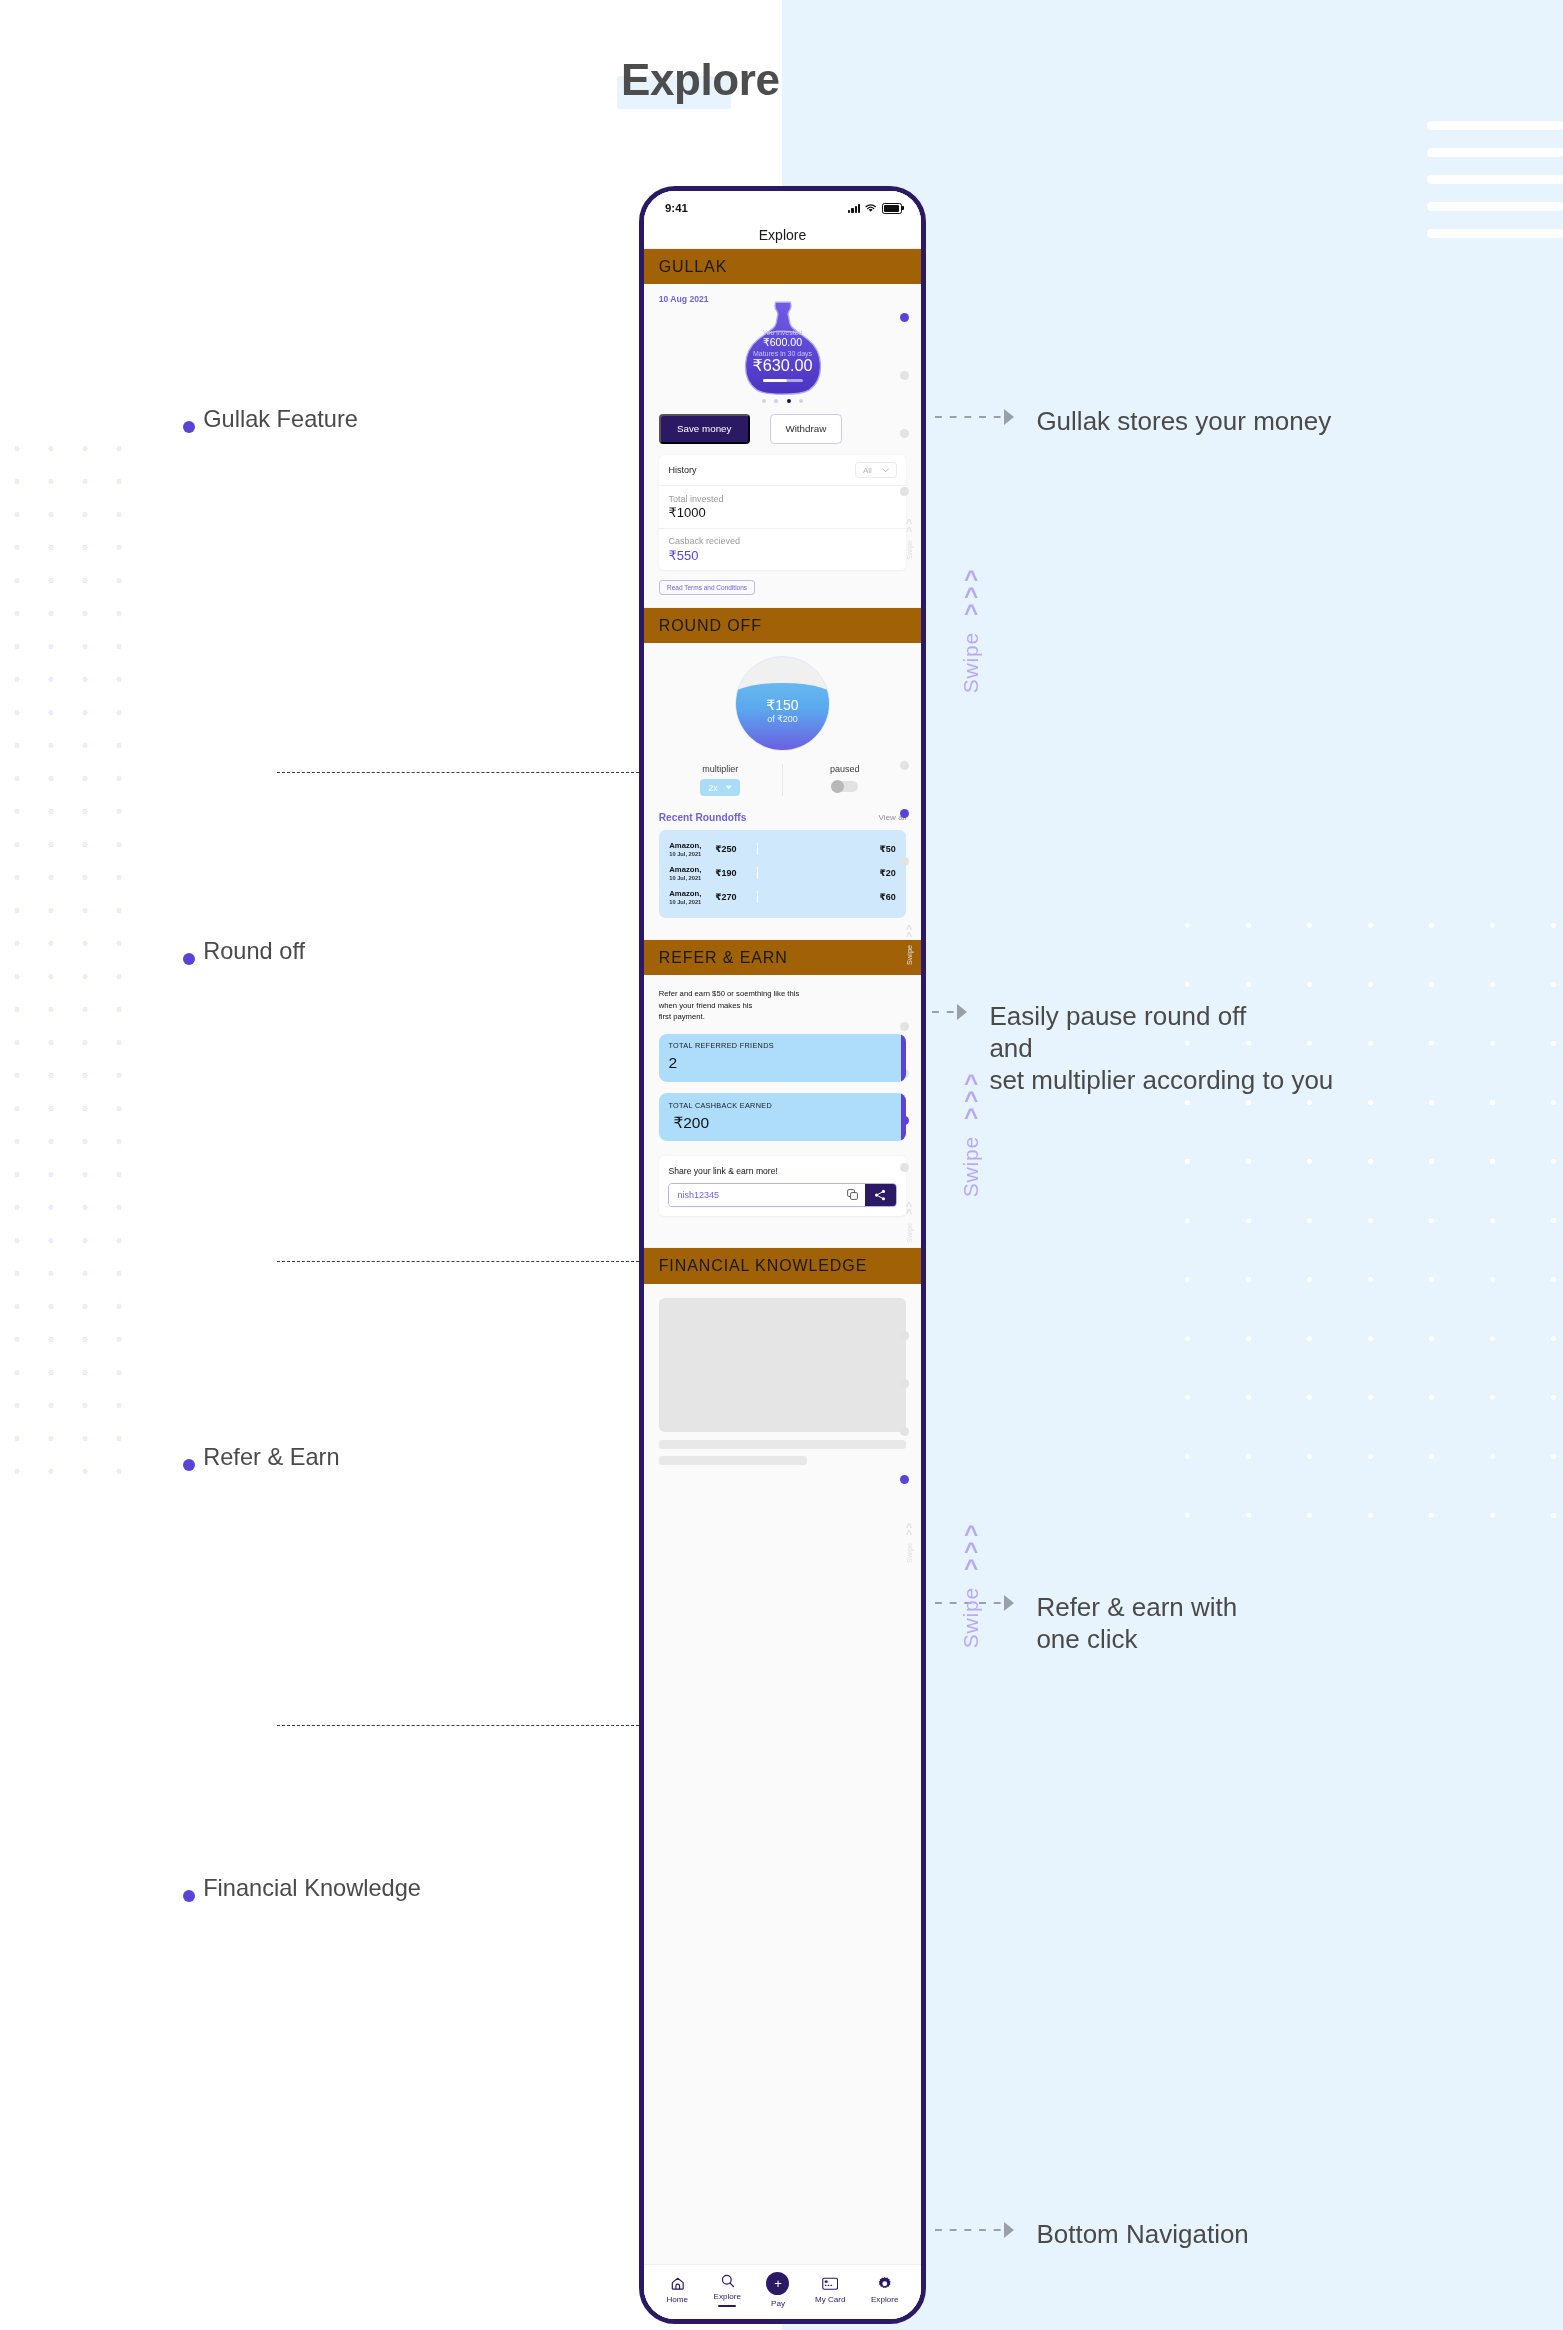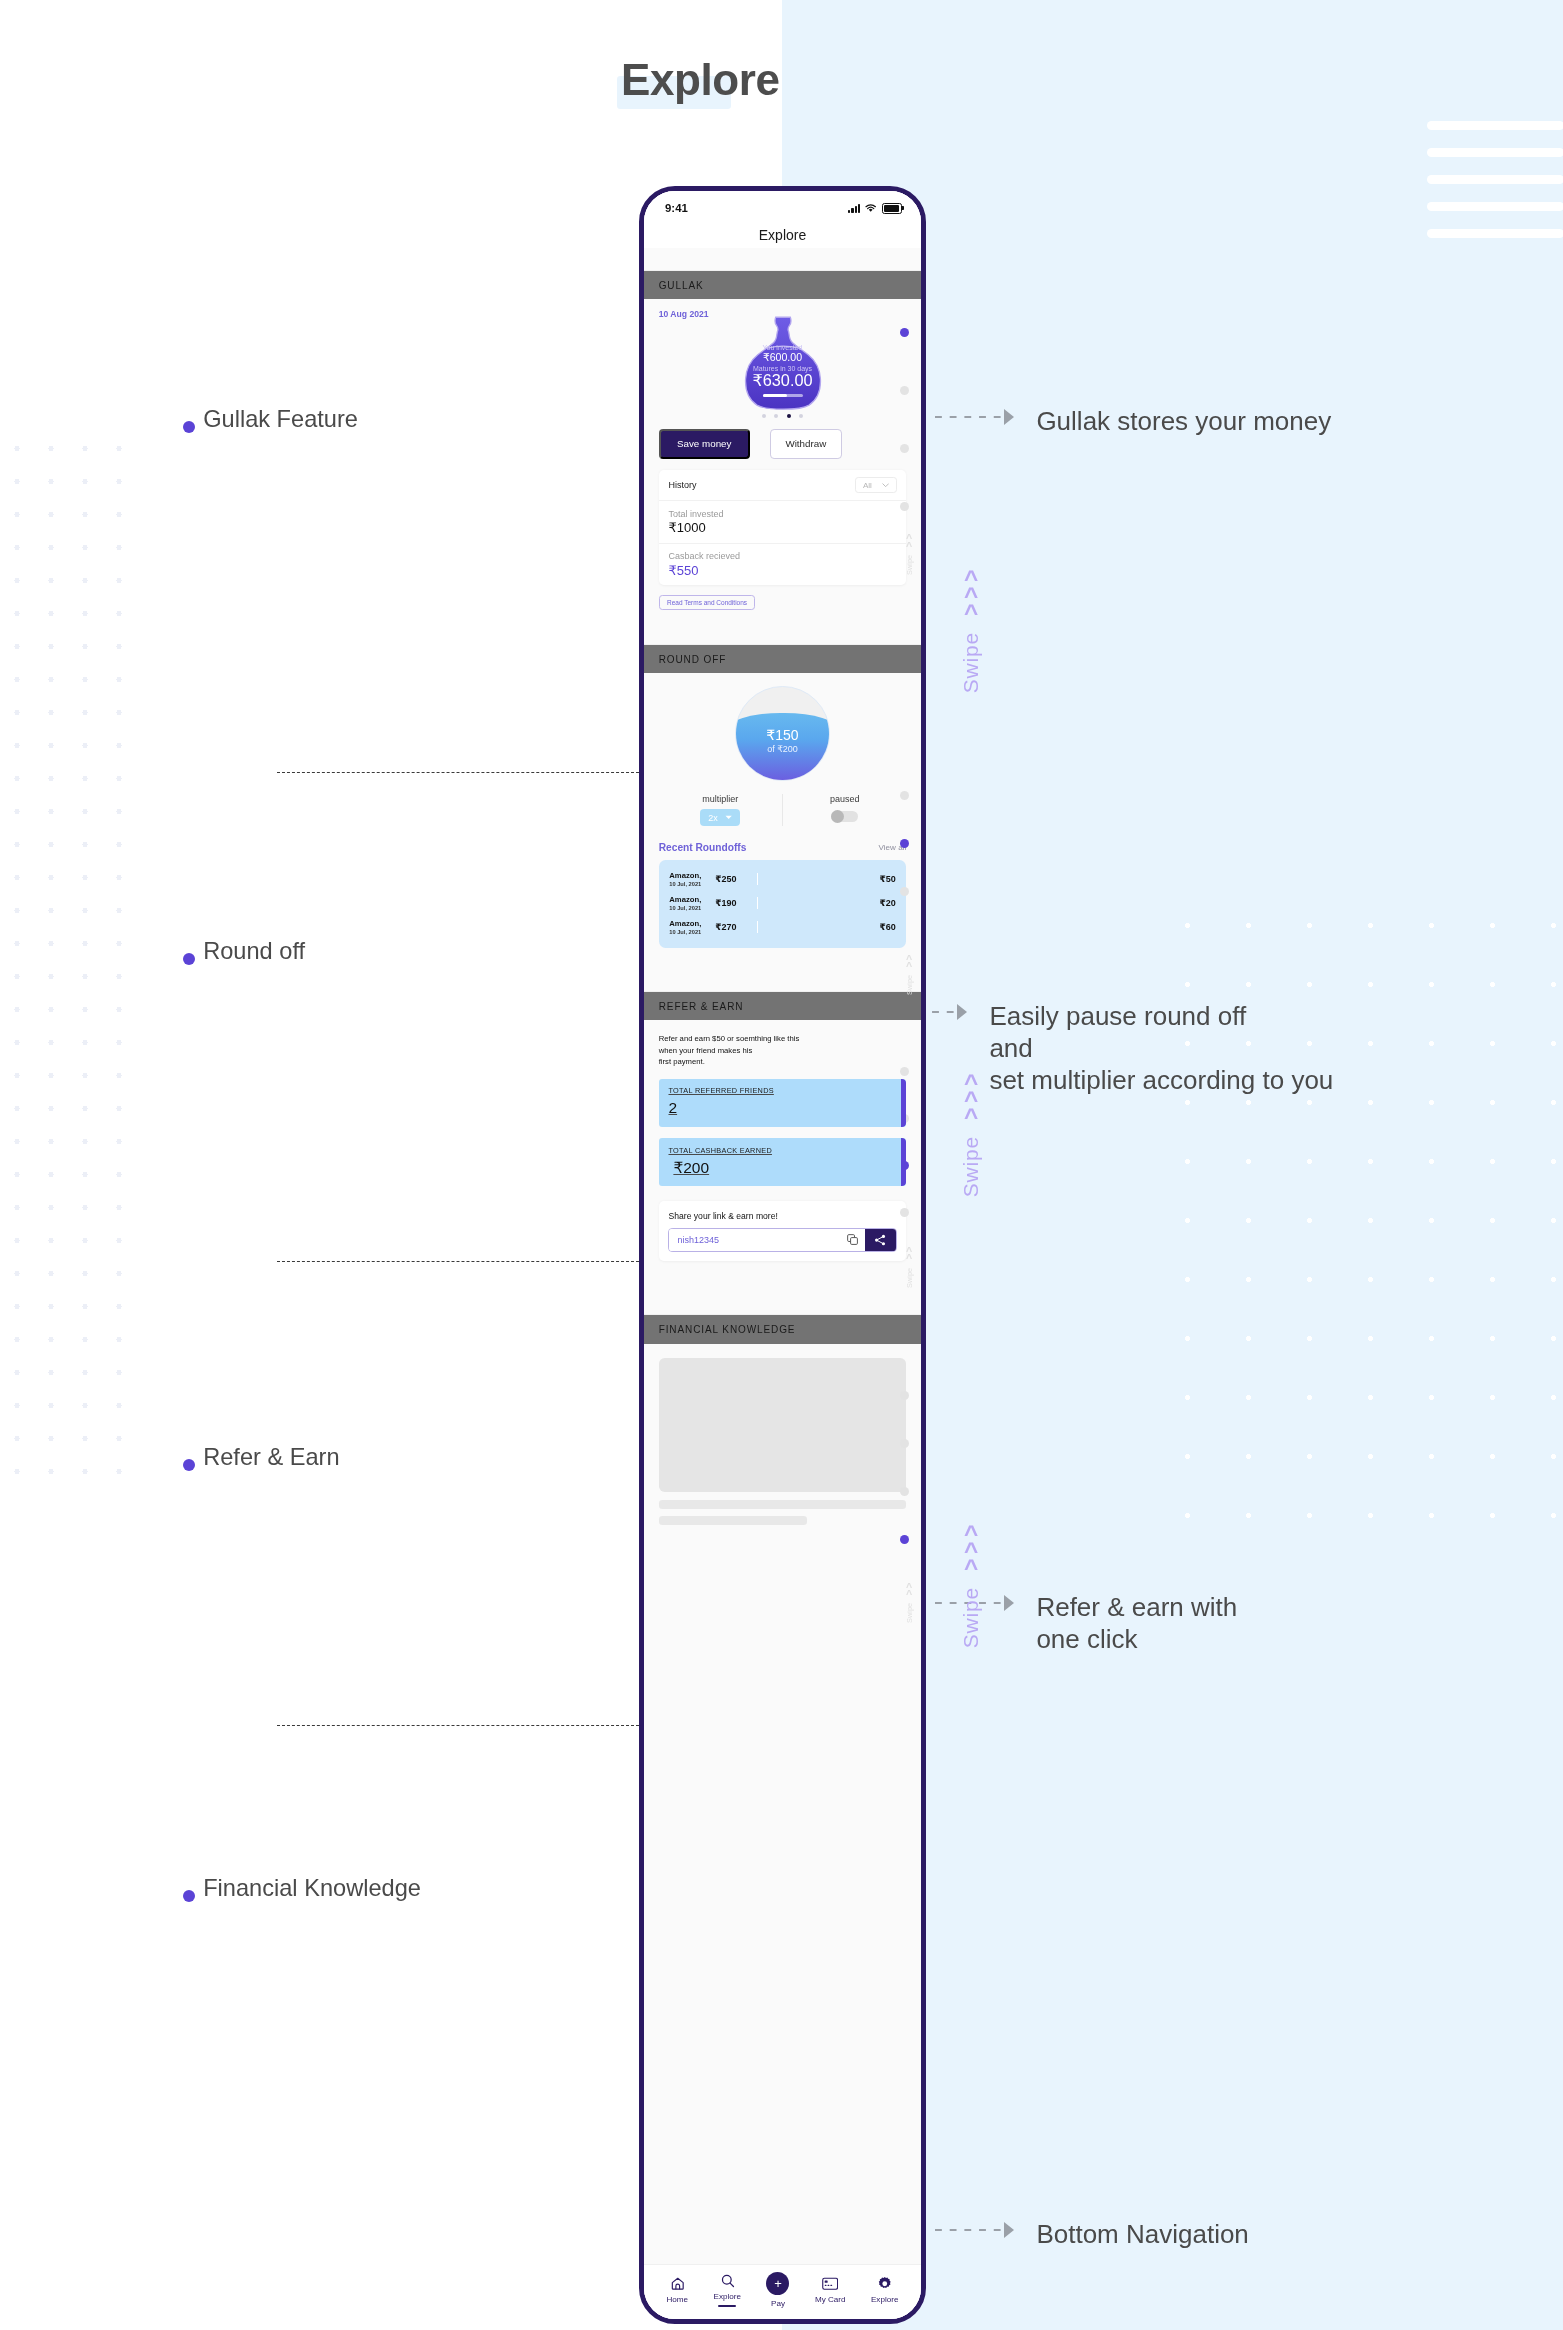--- a/index.html
+++ b/index.html
@@ -63,22 +63,22 @@
   .bars i{width:2.1px;background:#111;border-radius:0.8px;}
   .bars i:nth-child(1){height:3.3px}.bars i:nth-child(2){height:4.9px}
   .bars i:nth-child(3){height:6.5px}.bars i:nth-child(4){height:9px}
   .battery{width:18px;height:9px;border:1.1px solid #111;border-radius:2.4px;position:relative;}
   .battery:after{content:"";position:absolute;right:-3.3px;top:2.4px;width:1.6px;height:4.1px;background:#111;border-radius:0 0.8px 0.8px 0;}
   .battery i{position:absolute;inset:1.1px;background:#111;border-radius:1.1px;}
 
   .appbar{height:26px;display:flex;align-items:center;justify-content:center;background:#ffffff;
     font-size:14px;color:#1a1a1a;}
 
-  .sec-head{background:#737373;padding:9px 14.7px 8.1px;font-size:10px;letter-spacing:0.9px;color:#1a1a1a;font-weight:500;
-    border-top:0.8px solid #f0f0f0;margin-top:22px;}
+  .sec-head{background:#a16207;padding:9px 14.7px 8.1px;font-size:16px;letter-spacing:0.9px;color:#1a1a1a;font-weight:500;
+    border-top:0.8px solid #f0f0f0;}
   .sec-body{background:#fafafa;position:relative;padding:0 14.7px;}
 
   
   .rail{position:absolute;right:9px;top:0;bottom:0;width:14.7px;display:flex;flex-direction:column;align-items:center;}
   .rail .d{width:9px;height:9px;border-radius:50%;background:#e3e3e3;}
   .rail .d.on{background:#5b43d6;}
 
   
   .gdate{font-size:8.6px;color:#6f62d8;padding-top:9.8px;font-weight:600;}
   .pot-wrap{display:flex;justify-content:center;margin-top:-4.9px;}
@@ -137,21 +137,21 @@
   .rr-row{display:flex;align-items:center;padding:4.1px 0;}
   .rr-row .nm{width:46px;}
   .rr-row .nm .n1{font-size:7.7px;color:#111;}
   .rr-row .nm .n2{font-size:5.7px;color:#333;margin-top:0.8px;}
   .rr-row .a1{font-size:9px;color:#111;width:37px;}
   .rr-row .div{width:0.8px;height:12.2px;background:#ffffff;margin:0 4.9px;}
   .rr-row .a2{font-size:9px;color:#111;margin-left:auto;}
 
   
   .refer-txt{font-size:7.7px;line-height:11.4px;color:#111;padding-top:13px;white-space:pre-line;}
-  .stat{position:relative;background:#aedcfb;border-radius:3px;padding:7.3px 9.8px 9.8px;margin-top:11.4px;overflow:hidden;text-decoration:underline;}
+  .stat{position:relative;background:#aedcfb;border-radius:8px;padding:7.3px 9.8px 9.8px;margin-top:11.4px;overflow:hidden;}
   .stat:after{content:"";position:absolute;right:0;top:0;bottom:0;width:5.7px;background:#5b43d6;border-radius:0 4.1px 4.1px 0;}
   .stat .sk{font-size:7.3px;letter-spacing:0.3px;color:#1a1a1a;}
   .stat .sv{font-size:15.5px;color:#111;margin-top:4.1px;}
   .stat .sv.pad{padding-left:4.9px;}
 
   .sharecard{background:#fff;border-radius:4.9px;margin-top:14.7px;padding:9.8px;box-shadow:0 0.8px 2.4px rgba(0,0,0,.05);}
   .sharecard .st{font-size:8.6px;color:#111;}
   .linkrow{display:flex;align-items:stretch;border:0.8px solid #b9b1e6;border-radius:4.1px;margin-top:7.3px;overflow:hidden;}
   .linkrow .lv{flex:1;padding:5.7px 8.1px;font-size:9px;color:#6f62d8;background:#fff;}
   .linkrow .cp{display:flex;align-items:center;padding:0 7.3px;background:#fff;}

